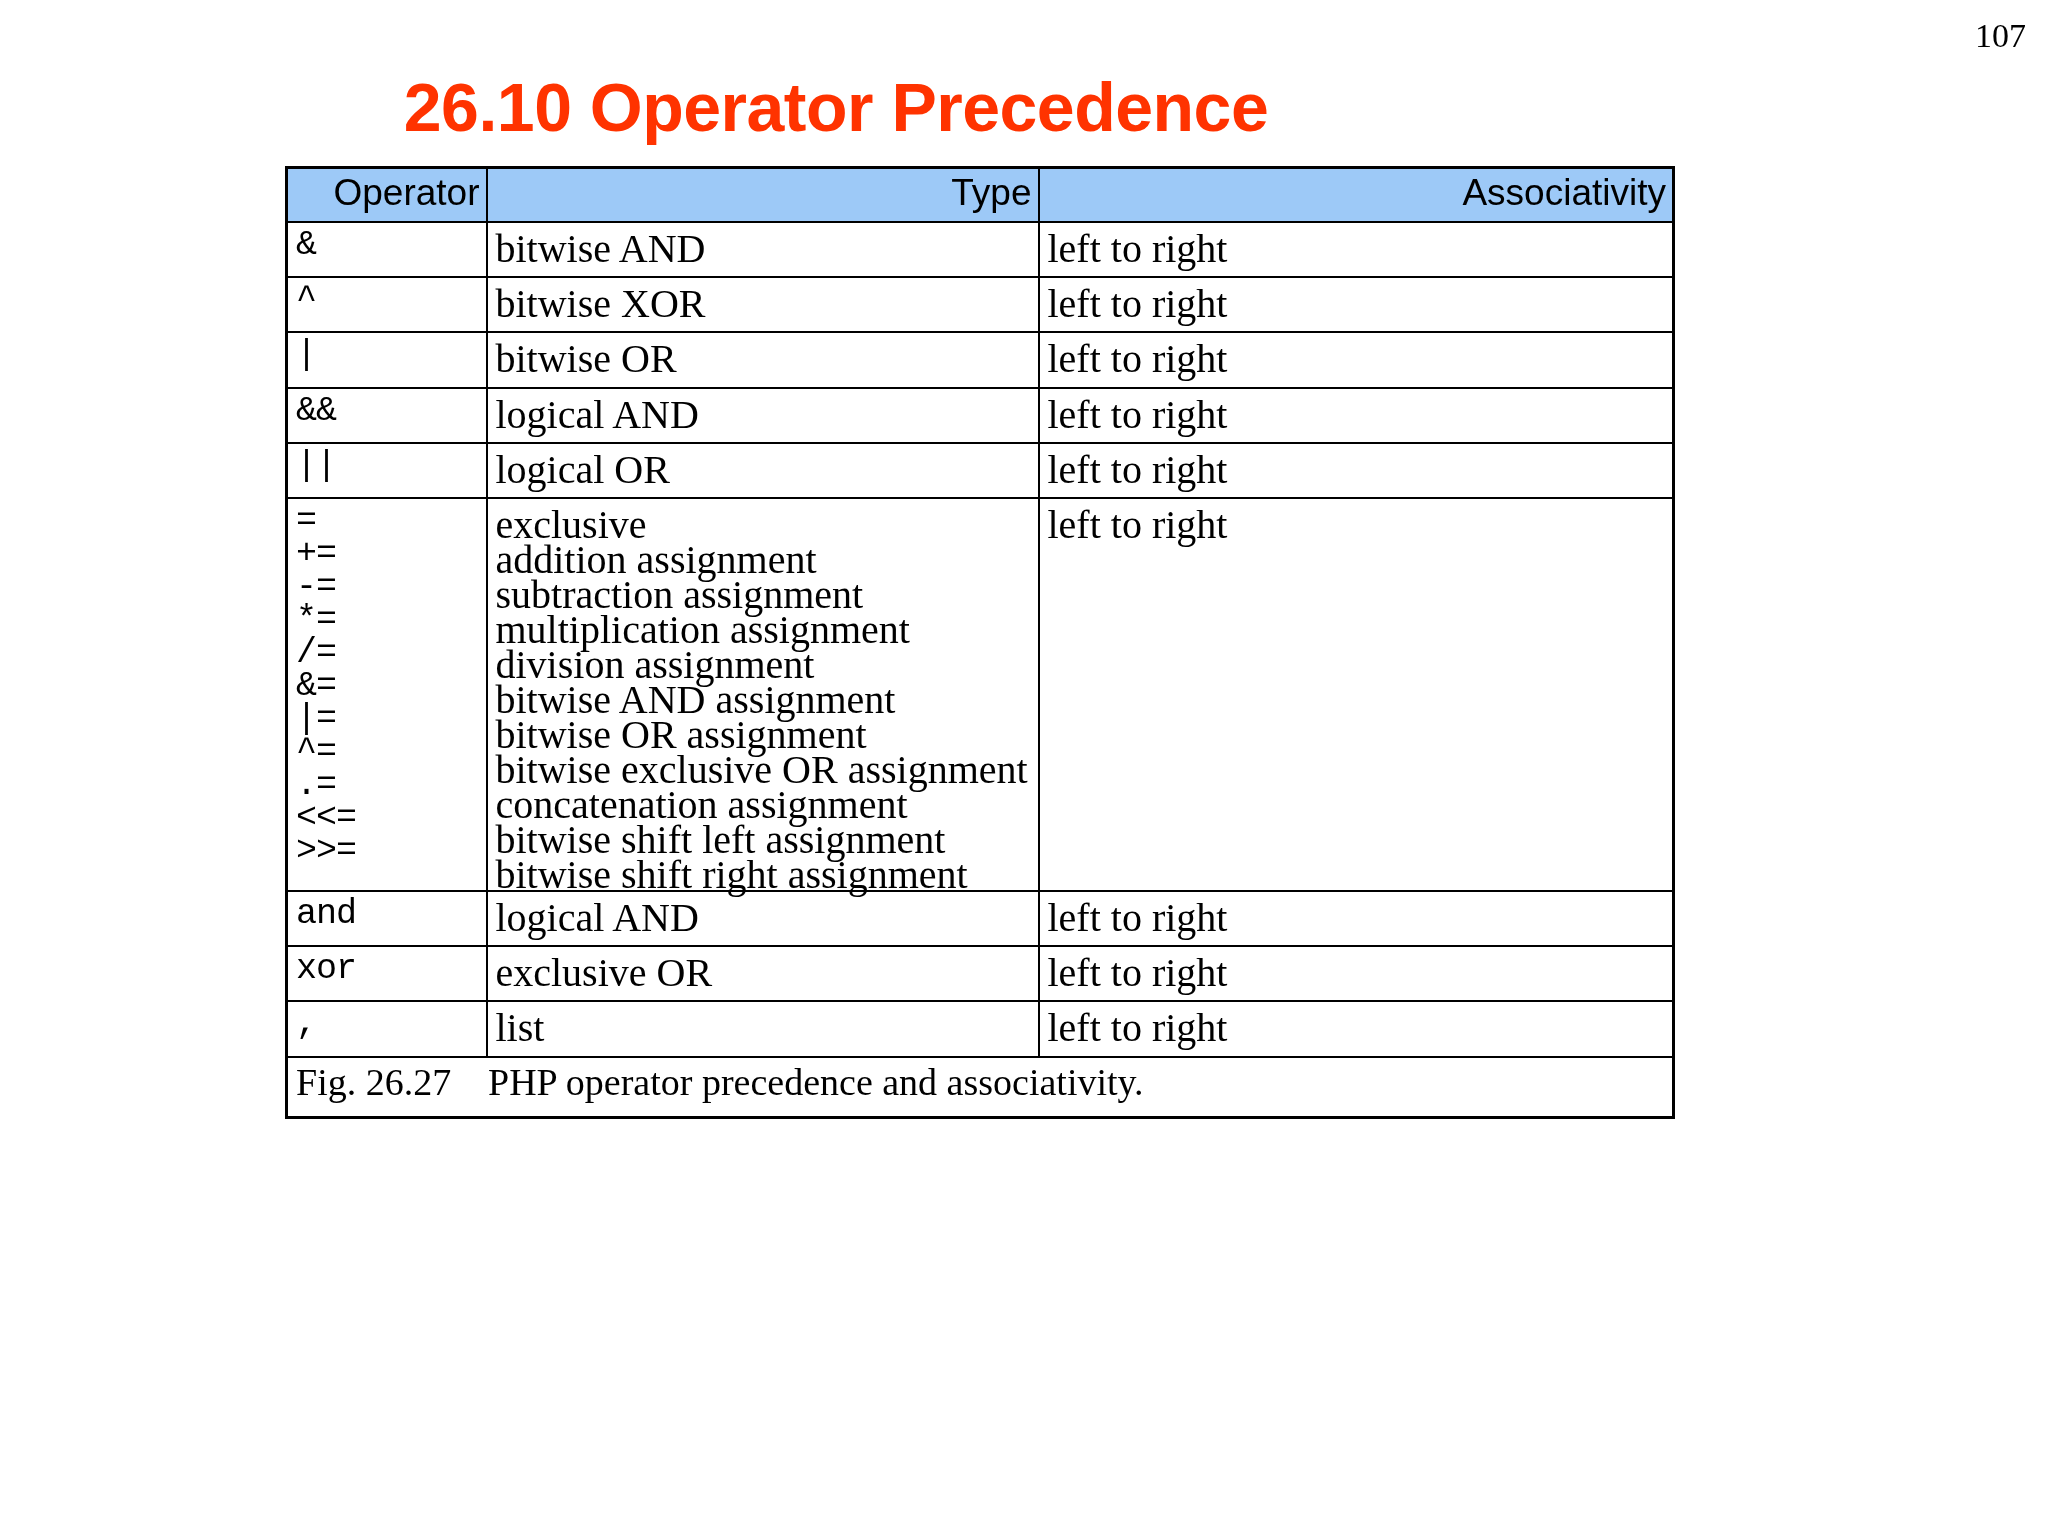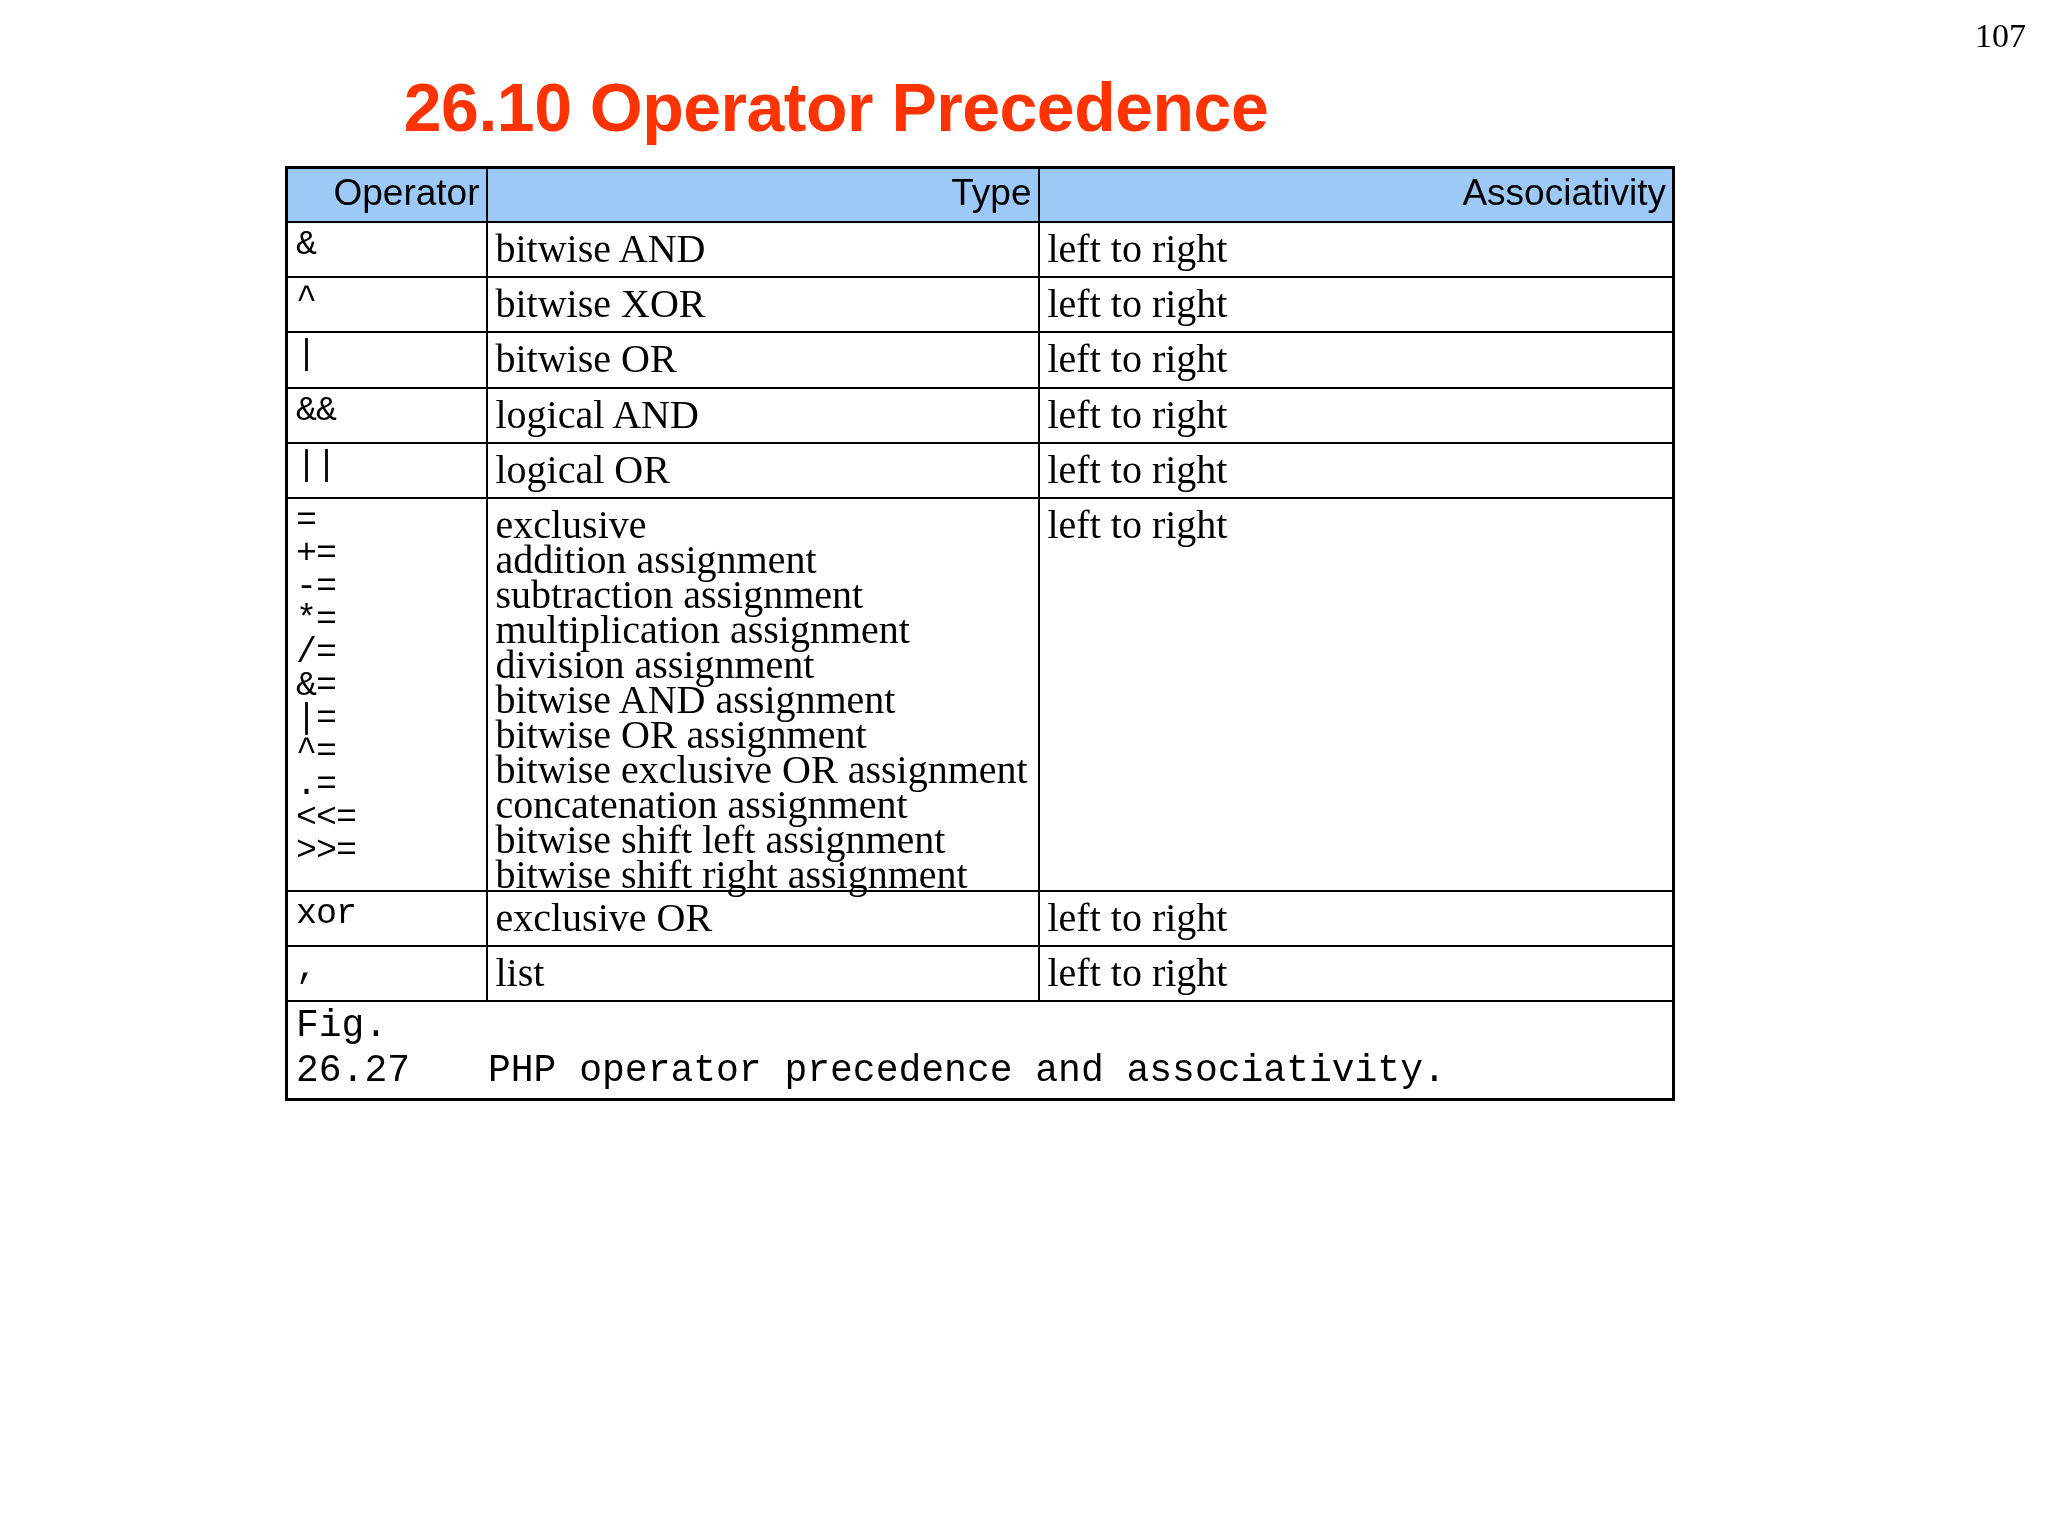--- a/index.html
+++ b/index.html
@@ -102,21 +102,21 @@
   td.type .ln, td.assoc .ln { display: block; height: 35px; }
 
   tr.short td { height: 40px; }
 
   
   tr.assign td.op .ln   { height: 33px; }
   tr.assign td.type .ln { height: 35px; }
 
   
   td.caption {
-    font-family: Liberation Mono, monospace;
+    font-family: Liberation Serif, serif;
     font-size: 38px;
     color: #000000;
     padding: 2px 6px 6px 8px;
     height: 52px;
   }
   td.caption .fig-label {
     display: inline-block;
     width: 192px;
   }
 </style>
@@ -183,20 +183,25 @@
             <span class="ln">bitwise OR assignment</span>
             <span class="ln">bitwise exclusive OR assignment</span>
             <span class="ln">concatenation assignment</span>
             <span class="ln">bitwise shift left assignment</span>
             <span class="ln">bitwise shift right assignment</span>
           </td>
         <td class="assoc">left to right</td>
       </tr>
 
       <tr class="short">
+        <td class="op">and</td>
+        <td class="type">logical AND</td>
+        <td class="assoc">left to right</td>
+      </tr>
+      <tr class="short">
         <td class="op">xor</td>
         <td class="type">exclusive OR</td>
         <td class="assoc">left to right</td>
       </tr>
       <tr class="short">
         <td class="op">,</td>
         <td class="type">list</td>
         <td class="assoc">left to right</td>
       </tr>
 

